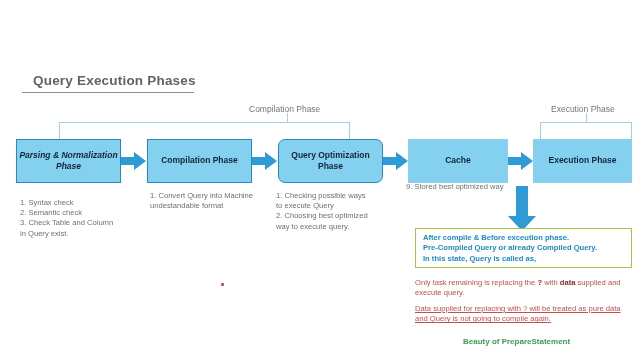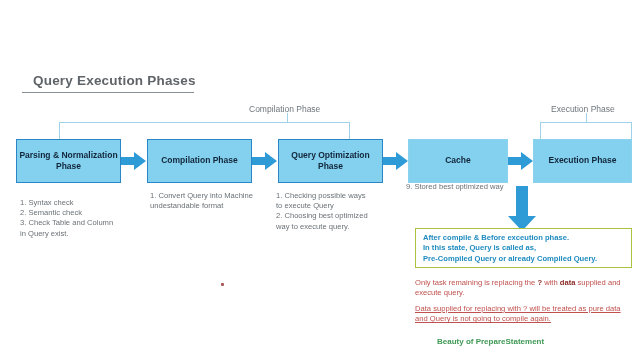--- a/index.html
+++ b/index.html
@@ -97,27 +97,27 @@
   <div class="bk bk-v" style="left:59px;top:122px;height:17px;"></div>
   <div class="bk bk-v" style="left:349px;top:122px;height:17px;"></div>
   <div class="bk bk-v" style="left:287px;top:113px;height:9px;"></div>
 
   <div class="bracket-label" style="left:551px;top:104px;">Execution Phase</div>
   <div class="bk bk-h" style="left:540px;top:122px;width:92px;"></div>
   <div class="bk bk-v" style="left:540px;top:122px;height:17px;"></div>
   <div class="bk bk-v" style="left:631px;top:122px;height:17px;"></div>
   <div class="bk bk-v" style="left:586px;top:113px;height:9px;"></div>
 
-  <div class="pbox bordered" style="left:16px;top:139px;width:105px;height:44px;">Parsing &amp; Normalization
+  <div class="pbox bordered" style="left:16px;top:139px;width:105px;height:44px;font-style:italic;">Parsing &amp; Normalization
 Phase</div>
 
   <div class="pbox bordered" style="left:147px;top:139px;width:105px;height:44px;">Compilation
 Phase</div>
 
-  <div class="pbox bordered" style="left:278px;top:139px;width:105px;height:44px;">Query Optimization
+  <div class="pbox bordered" style="left:278px;top:139px;width:105px;height:44px;border-radius:7px;">Query Optimization
 Phase</div>
 
   <div class="pbox plain" style="left:408px;top:139px;width:100px;height:44px;">Cache</div>
 
   <div class="pbox plain" style="left:533px;top:139px;width:99px;height:44px;">Execution
 Phase</div>
 
   <div class="arr" style="left:121px;top:150px;">
     <svg viewBox="0 0 26 22" width="26" height="22">
       <polygon points="0,7 13,7 13,2 25,11 13,20 13,15 0,15" fill="#2e9bd6"></polygon>
@@ -154,25 +154,25 @@
   <div class="note" style="left:276px;top:191px;width:120px;">1. Checking possible ways
     to execute Query
 2. Choosing best optimized
     way to execute query.</div>
   <div class="note" style="left:406px;top:182px;width:120px;">9. Stored best optimized way</div>
 
   <div class="dot" style="left:221px;top:283px;"></div>
 
   <div class="callout" style="left:415px;top:228px;width:217px;height:40px;">
     <div class="callout-line">After compile &amp; Before exceution phase.</div>
+    <div class="callout-line">Pre-Compiled Query or already Compiled Query.</div>
     <div class="callout-line">In this state, Query is called as,</div>
-    <div class="callout-line">Pre-Compiled Query or already Compiled Query.</div>
   </div>
 
   <div class="redpara" style="left:415px;top:278px;">
     <span>Only task remaining is replacing the </span><b>?</b><span> with </span><b>data</b><span> supplied and execute query.</span>
   </div>
 
   <div class="redpara" style="left:415px;top:304px;text-decoration:underline;">Data supplied for replacing with ? will be treated as pure data and Query is not going to compile again.</div>
 
-  <div class="green-tag" style="left:437px;top:337px;text-align:center;">Beauty of PrepareStatement</div>
+  <div class="green-tag" style="left:463px;top:337px;text-align:center;">Beauty of PrepareStatement</div>
 
 </div>
 
 </body></html>

